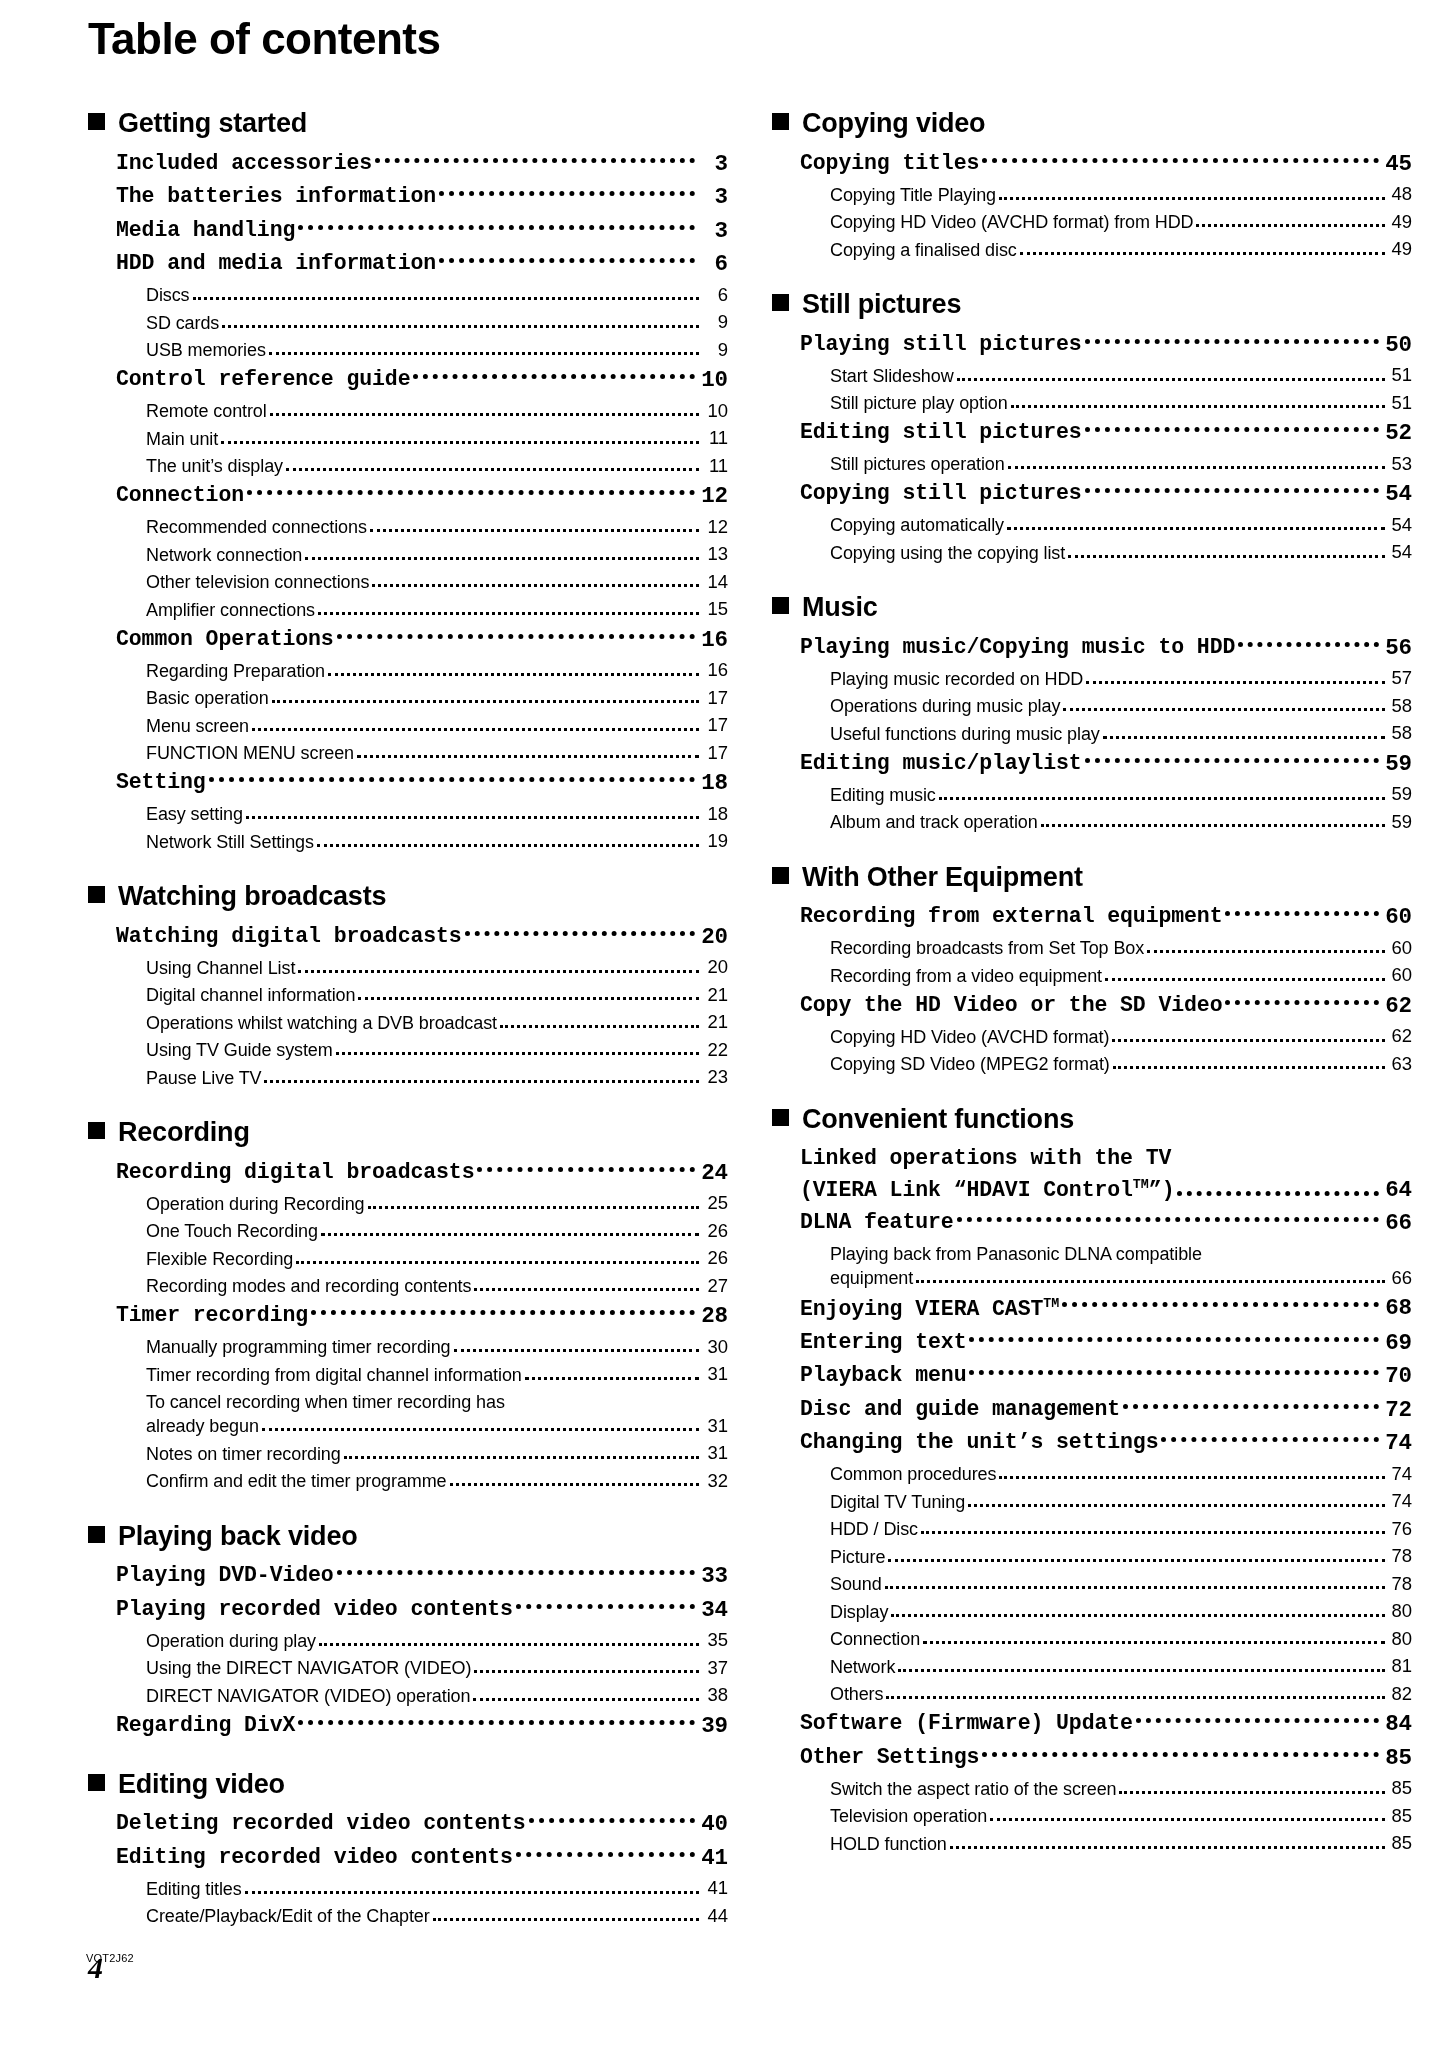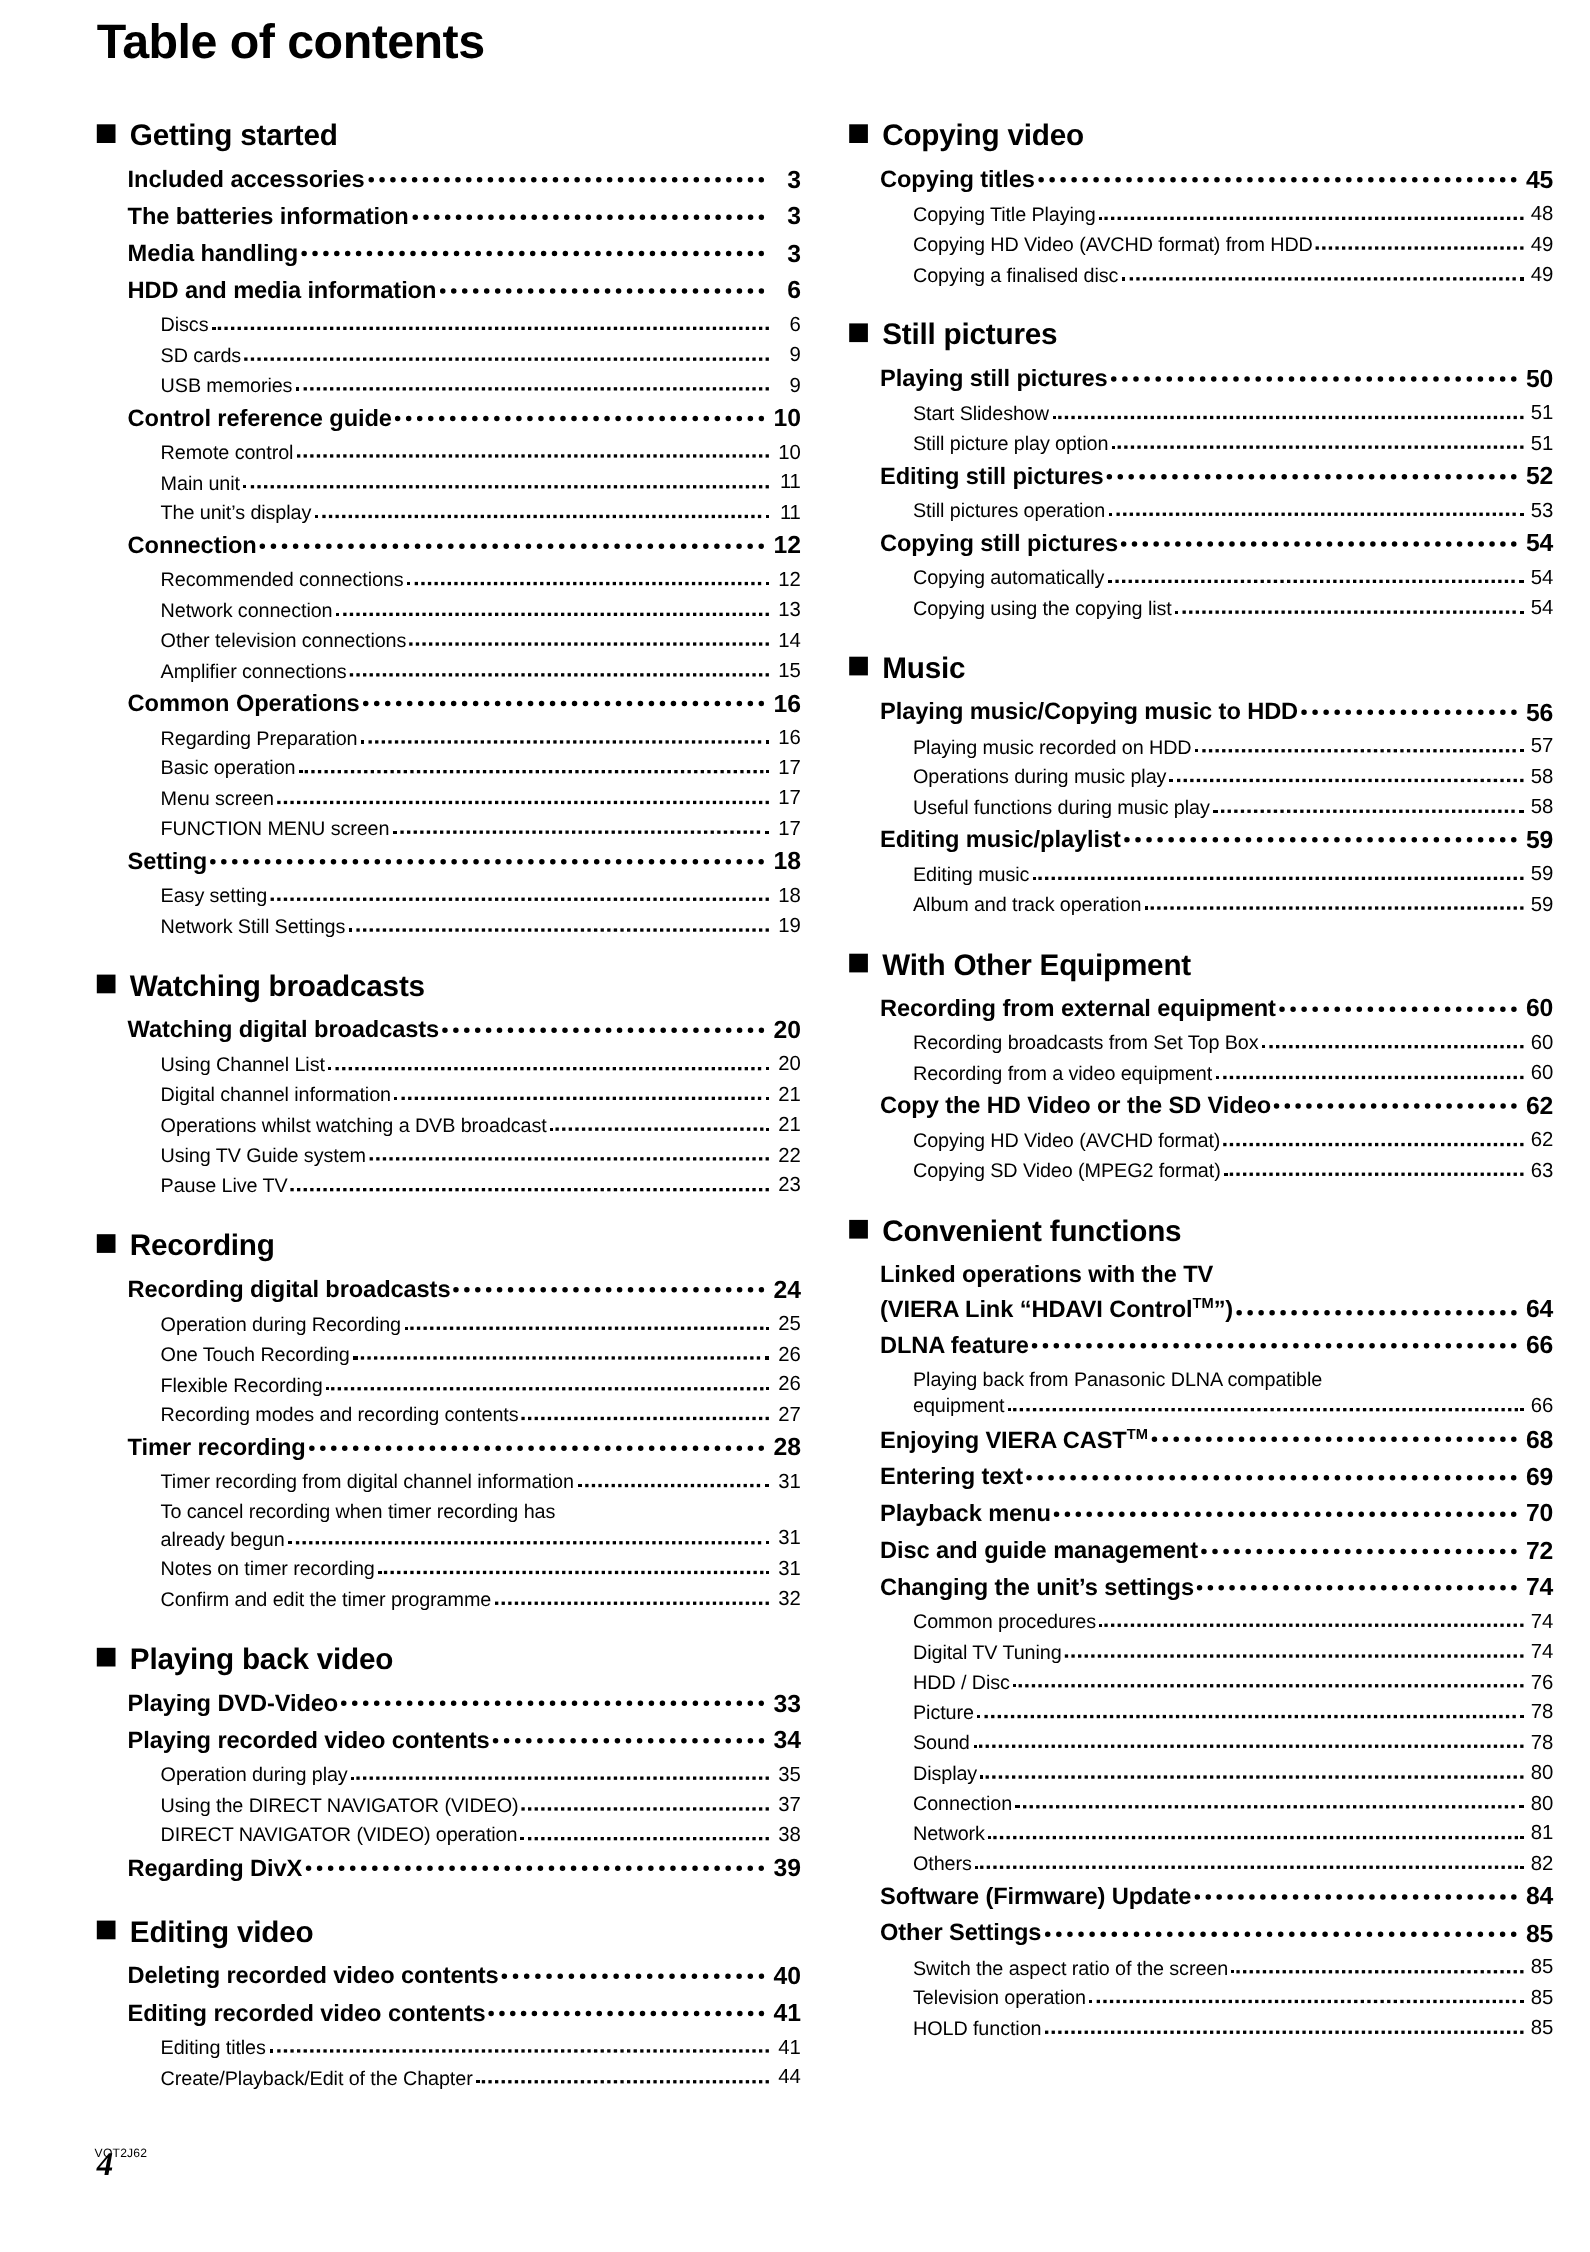--- a/index.html
+++ b/index.html
@@ -60,27 +60,28 @@
     height: 17px;
     background: #000;
     margin-right: 13px;
     flex: 0 0 auto;
     position: relative;
     top: -2px;
   }
   
   .l1 {
     display: flex;
-    align-items: center;
+    align-items: flex-start;
     font-size: 21.5px;
     font-weight: bold;
     line-height: 1.0;
     padding: 5.5px 0 5.5px 0;
     margin-left: 28px;
     letter-spacing: -0.1px;
+    font-family: Liberation Mono, monospace;
   }
   .l1 .lbl { white-space: nowrap; }
   .l1 .pg  { font-size: 22.5px; font-weight: bold; min-width: 30px; text-align: right; }
   .l1 .leader {
     flex: 1 1 auto;
     margin: 0 3px 5px 3px;
     height: 5px;
     border-bottom: 5px dotted #000;
     min-width: 14px;
   }
@@ -331,20 +332,25 @@
           <span class="lbl">Recording modes and recording contents</span>
           <span class="leader"></span>
           <span class="pg">27</span>
         </div>
         <div class="l1">
           <span class="lbl">Timer recording</span>
           <span class="leader"></span>
           <span class="pg">28</span>
         </div>
         <div class="l2">
+          <span class="lbl">Manually programming timer recording</span>
+          <span class="leader"></span>
+          <span class="pg">30</span>
+        </div>
+        <div class="l2">
           <span class="lbl">Timer recording from digital channel information</span>
           <span class="leader"></span>
           <span class="pg">31</span>
         </div>
         <div class="l2 block">
           <div class="line1">To cancel recording when timer recording has</div>
           <div class="row">
             <span class="lbl">already begun</span>
             <span class="leader"></span>
             <span class="pg">31</span>

